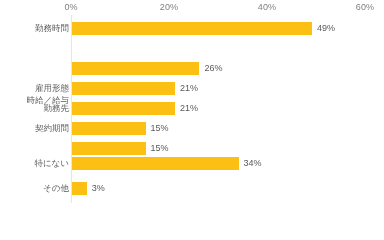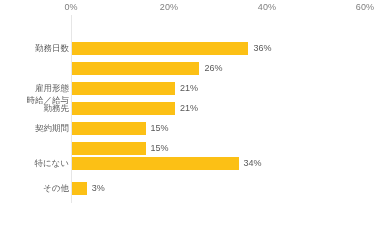--- a/index.html
+++ b/index.html
@@ -102,24 +102,24 @@
     <div class="axis-labels">
         <span class="axis-tick-label" style="left: 71px; color: rgb(127, 127, 127);">0%</span>
         <span class="axis-tick-label" style="left: 169px; color: rgb(127, 127, 127);">20%</span>
         <span class="axis-tick-label" style="left: 267px; color: rgb(127, 127, 127);">40%</span>
         <span class="axis-tick-label" style="left: 365px; color: rgb(127, 127, 127);">60%</span>
       </div>
 
     <div class="axis-line" style="background: rgb(230, 230, 230);"></div>
 
     <div class="rows">
-        <div class="bar-row" style="top: 39px;">
-          <span class="cat-label" style="color: rgb(89, 89, 89);">勤務日数</span>
-          <div class="bar" style="width: 176.4px; background: rgb(252, 192, 21);"></div>
-          <span class="value-label" style="left: 253.4px; color: rgb(89, 89, 89);">36%</span>
+        <div class="bar-row" style="top: 19px;">
+          <span class="cat-label" style="color: rgb(89, 89, 89);">勤務時間</span>
+          <div class="bar" style="width: 240.1px; background: rgb(252, 192, 21);"></div>
+          <span class="value-label" style="left: 317.1px; color: rgb(89, 89, 89);">49%</span>
         </div>
         <div class="bar-row" style="top: 59px;">
           <span class="cat-label" style="color: rgb(89, 89, 89); margin-top: 32px;">時給／給与</span>
           <div class="bar" style="width: 127.4px; background: rgb(252, 192, 21);"></div>
           <span class="value-label" style="left: 204.4px; color: rgb(89, 89, 89);">26%</span>
         </div>
         <div class="bar-row" style="top: 79px;">
           <span class="cat-label" style="color: rgb(89, 89, 89);">雇用形態</span>
           <div class="bar" style="width: 102.9px; background: rgb(252, 192, 21);"></div>
           <span class="value-label" style="left: 179.9px; color: rgb(89, 89, 89);">21%</span>

